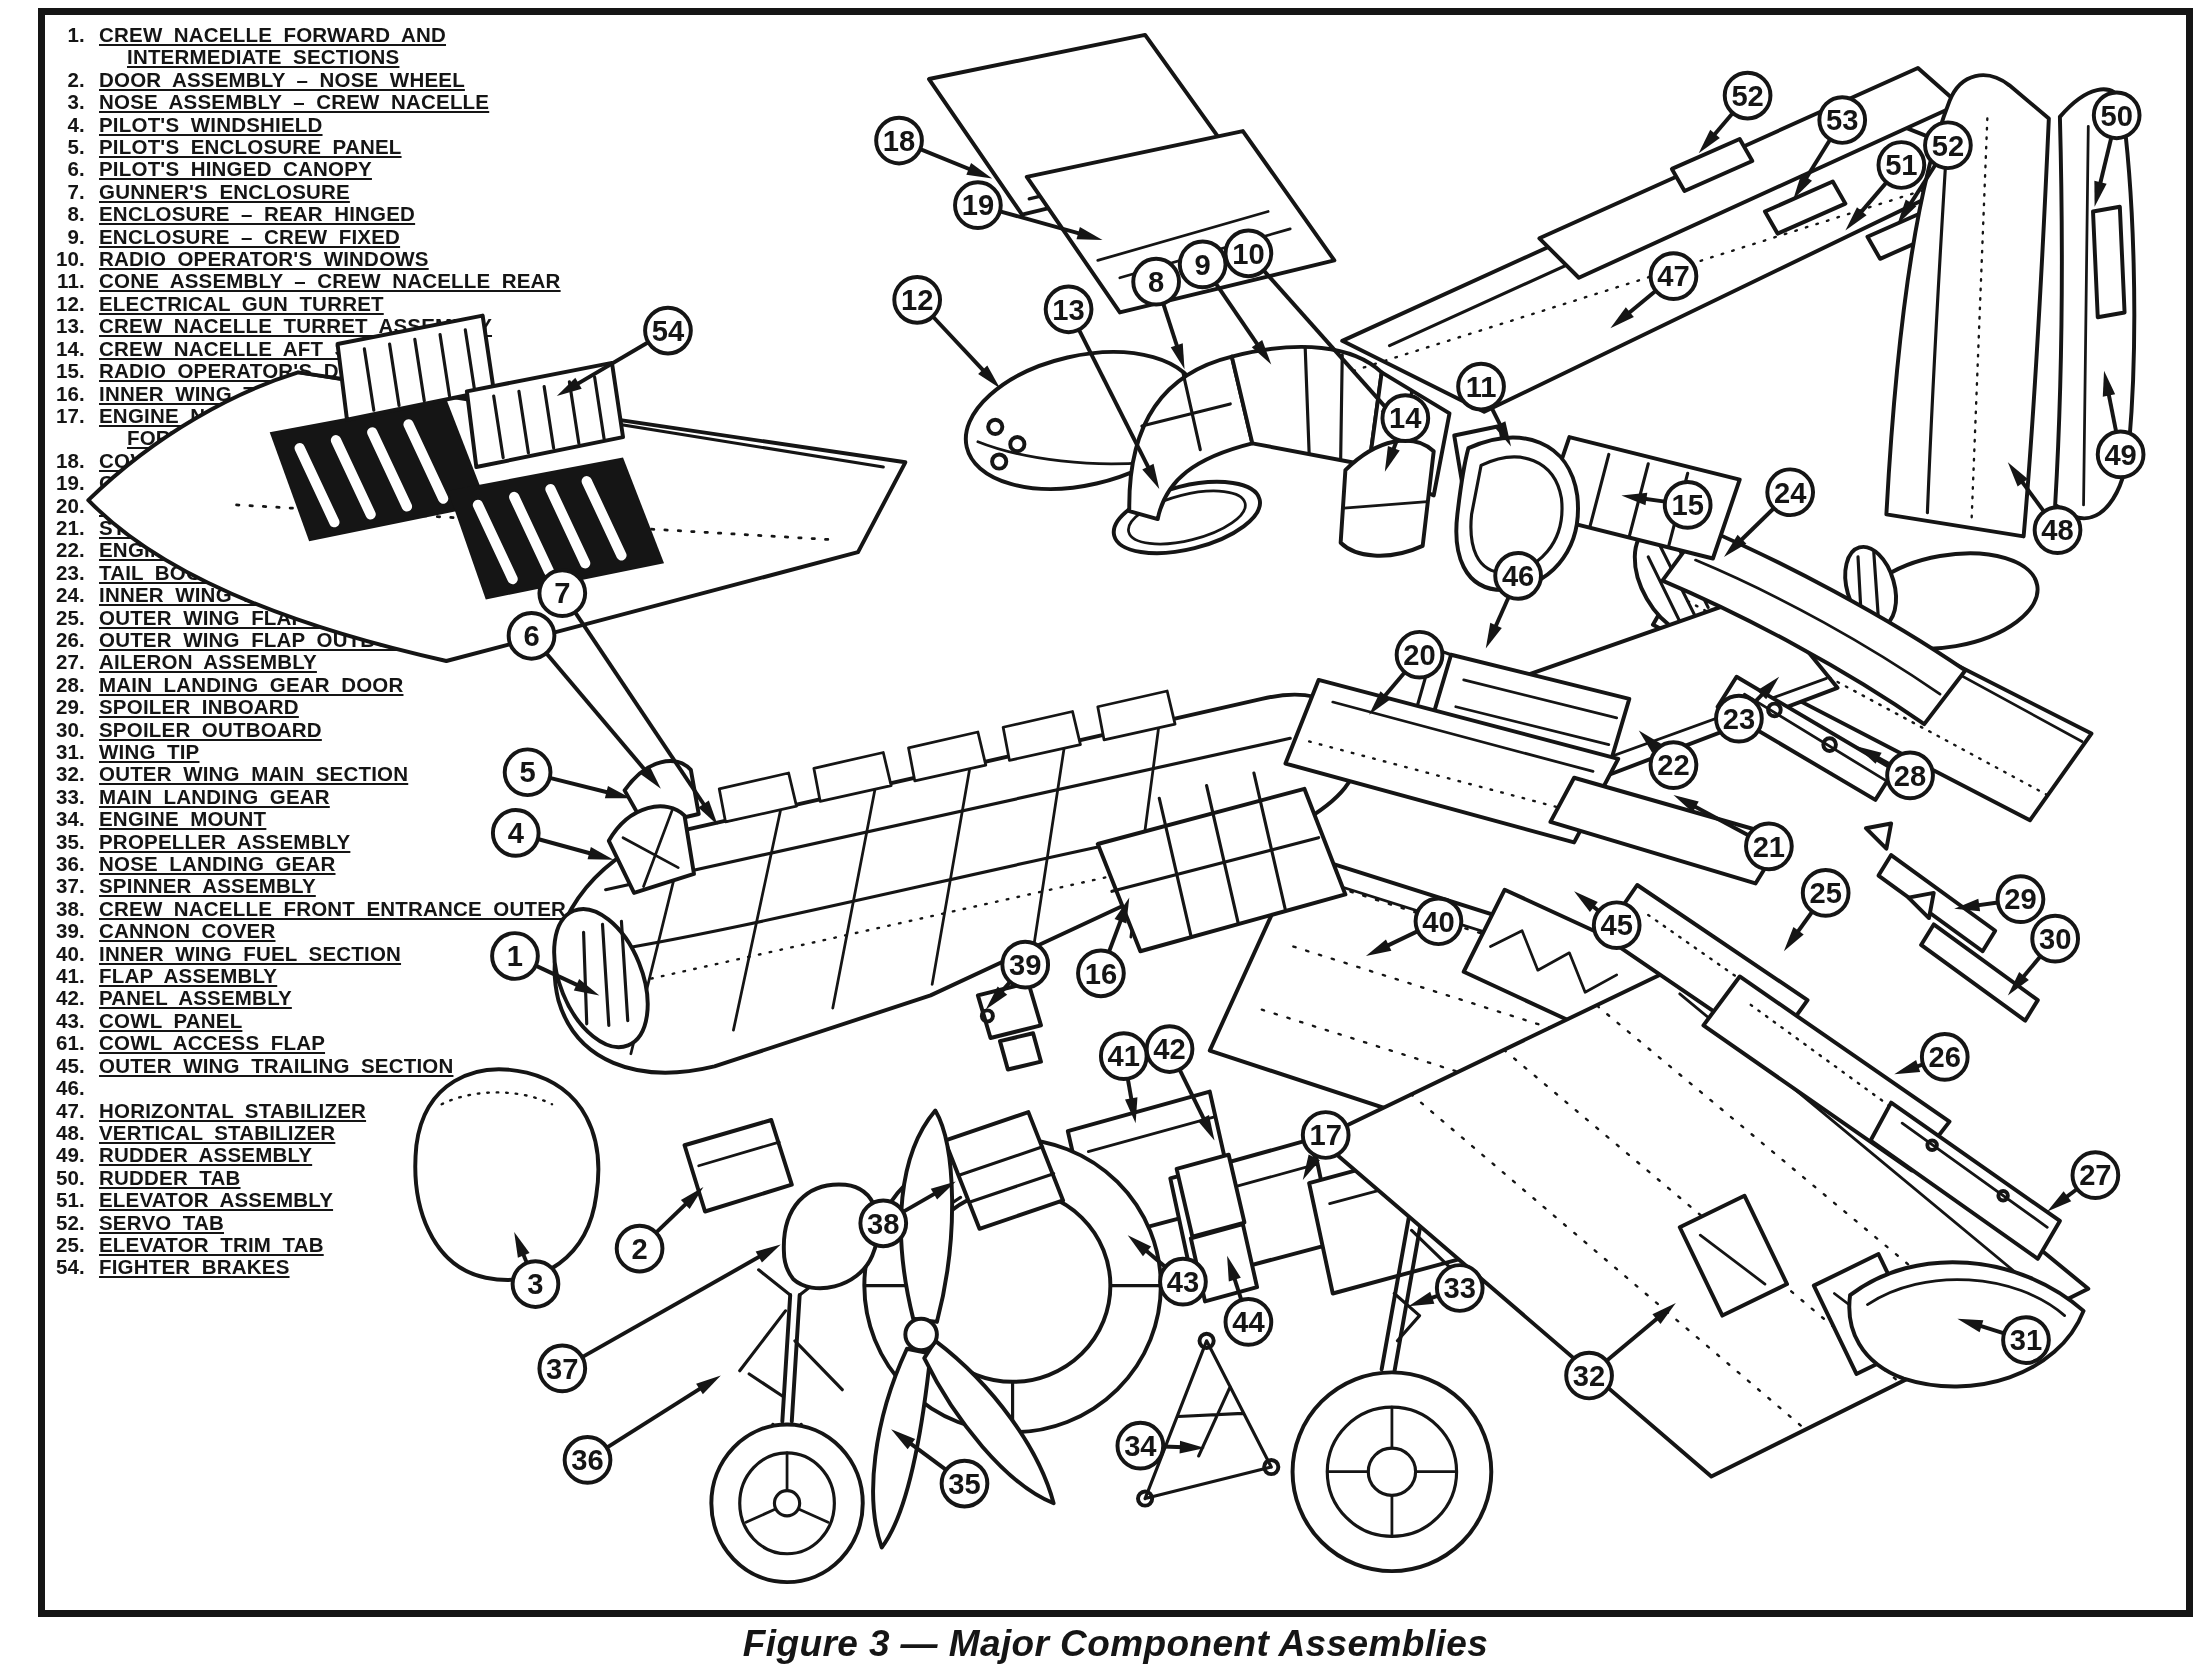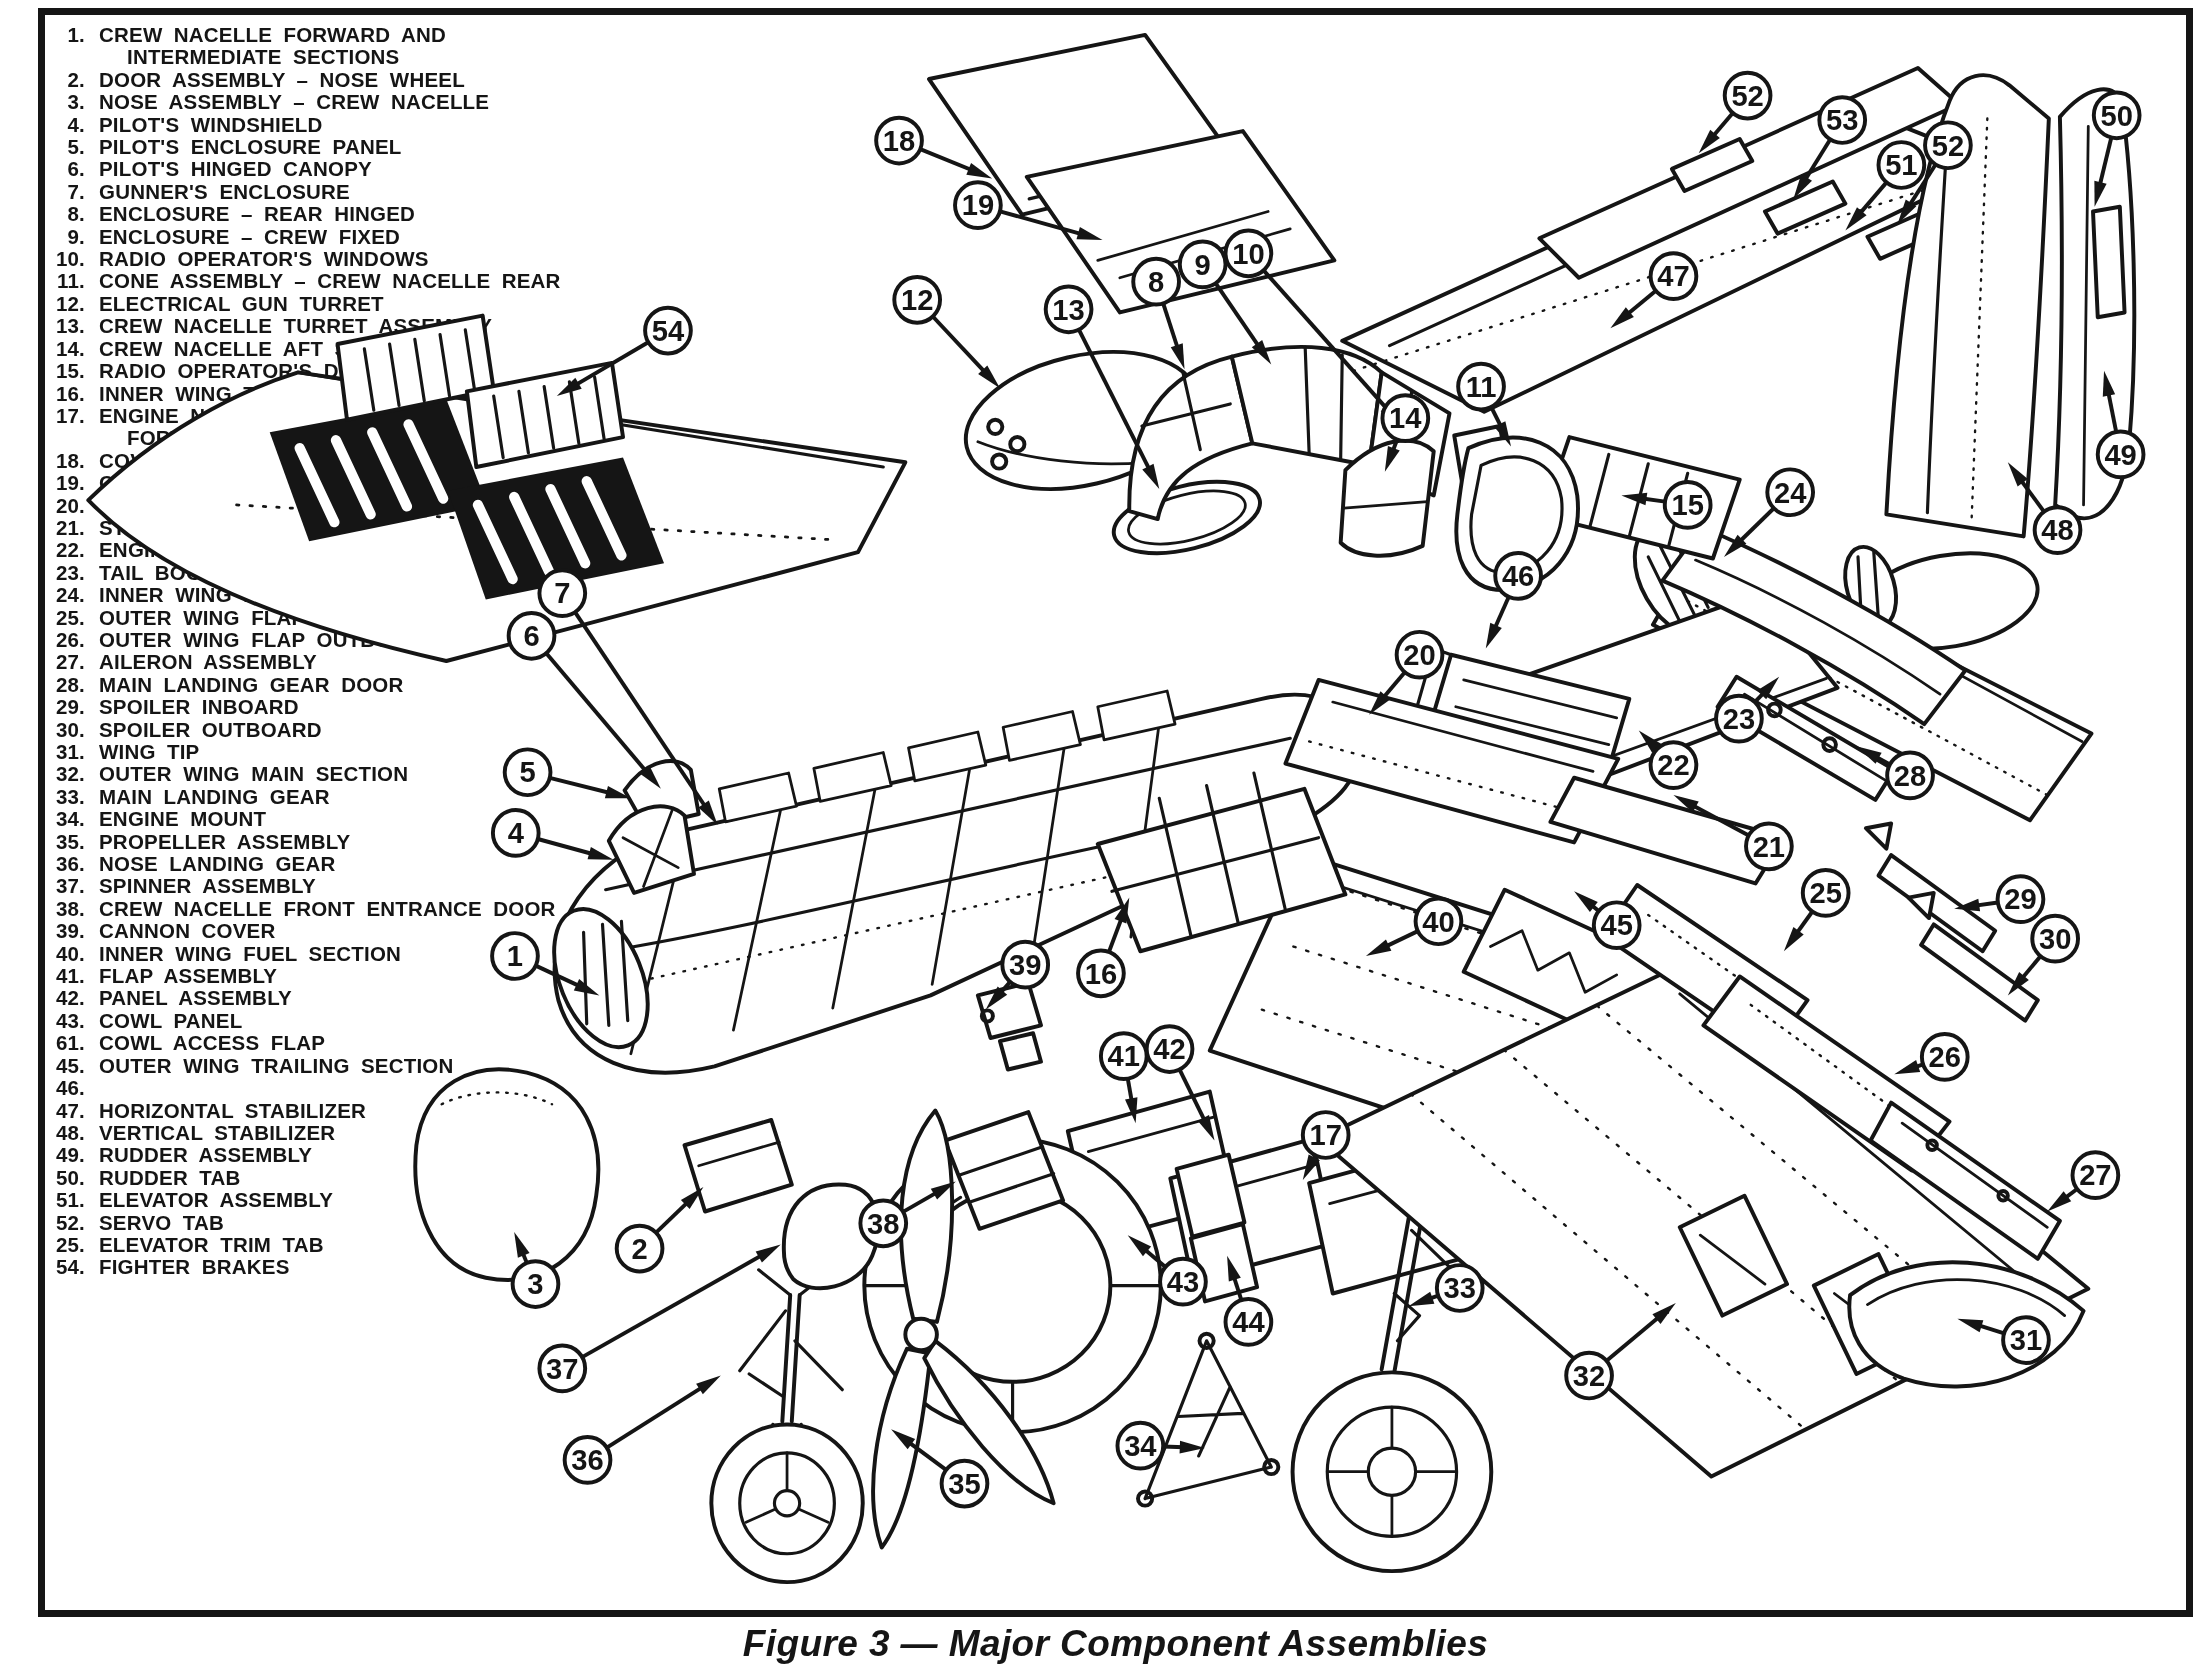--- a/index.html
+++ b/index.html
@@ -6,21 +6,21 @@
   body{width:2205px;height:1673px;position:relative;overflow:hidden;
        font-family:"Liberation Sans",sans-serif;color:#151515;}
   .frame{position:absolute;left:38px;top:8px;width:2155px;height:1609px;
          border:7px solid #151515;box-sizing:border-box;}
   
   #parts-list{position:absolute;left:35px;top:24px;width:536px;
               font-size:20.5px;line-height:22.4px;font-weight:bold;
               letter-spacing:0.2px;word-spacing:5.5px;}
   .part-row{display:flex;align-items:flex-start;}
   .part-num{width:50px;text-align:right;flex:0 0 50px;margin-right:14px;}
-  .part-label{flex:1;}
+  .part-label{flex:1;text-decoration:underline;}
   .part-line.indent{padding-left:28px;}
   
   .caption{position:absolute;left:38px;top:1623px;width:2155px;text-align:center;
            font-size:37px;font-weight:bold;font-style:italic;letter-spacing:0.4px;}
   svg#diagram{position:absolute;left:0;top:0;}
   .co-text{font-family:"Liberation Sans",sans-serif;font-size:37px;font-weight:bold;}
 </style>
 </head>
 <body>
 
@@ -247,21 +247,21 @@
     </div>
     <div class="part-row">
       <span class="part-num">37.</span>
       <span class="part-label">
         <div class="part-line">SPINNER ASSEMBLY</div>
       </span>
     </div>
     <div class="part-row">
       <span class="part-num">38.</span>
       <span class="part-label">
-        <div class="part-line">CREW NACELLE FRONT ENTRANCE DOOR</div>
+        <div class="part-line">CREW NACELLE FRONT ENTRANCE OUTER</div>
       </span>
     </div>
     <div class="part-row">
       <span class="part-num">39.</span>
       <span class="part-label">
         <div class="part-line">CANNON COVER</div>
       </span>
     </div>
     <div class="part-row">
       <span class="part-num">40.</span>

